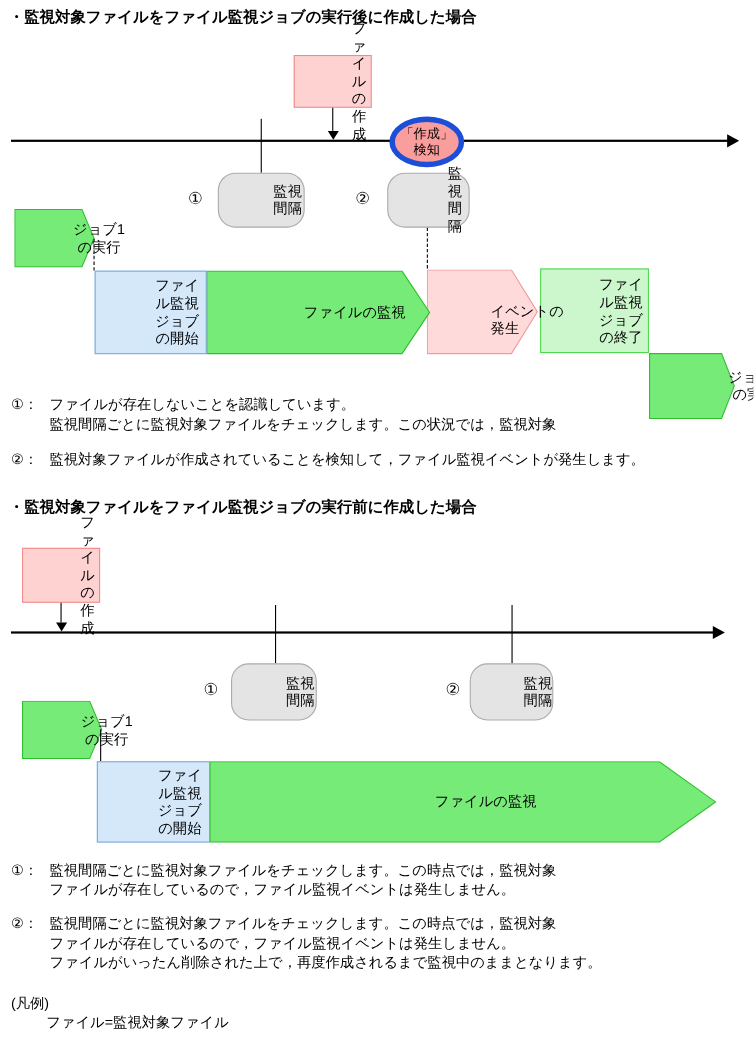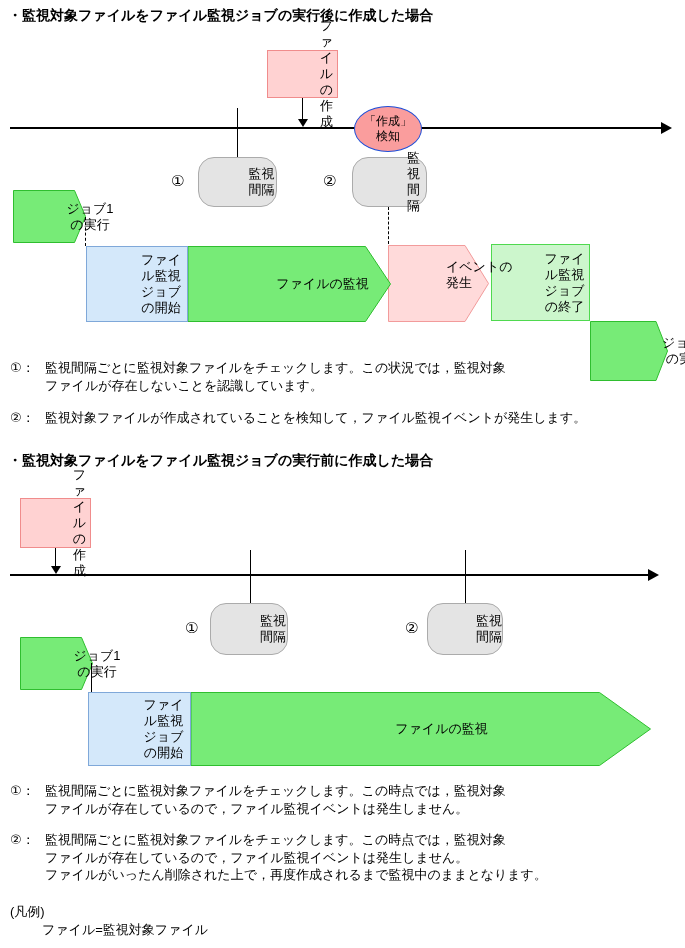--- a/index.html
+++ b/index.html
@@ -6,21 +6,21 @@
   .canvas{position:relative;width:685px;height:948px;background:#fff;overflow:hidden;
           font-family:"Liberation Sans","DejaVu Sans",sans-serif;color:#000;}
   .abs{position:absolute;}
   .title{font-size:14px;font-weight:bold;white-space:nowrap;}
   .box{position:absolute;box-sizing:border-box;border:1px solid #000;display:flex;flex-direction:column;
        align-items:center;justify-content:center;text-align:center;font-size:13px;line-height:16px;padding-left:48px;}
   .pink-box{background:#FFD2D2;border-color:#F08C8C;}
   .gray-box{background:#E4E4E4;border-color:#ABABAB;border-radius:16px;}
   .blue-box{background:#D4E8FA;border-color:#7FA8D9;}
   .lgreen-box{background:#CCF6CC;border-color:#4FD94F;}
-  .ellipse{position:absolute;box-sizing:border-box;background:#FA9D9D;border:1px solid #1d4ed8;
+  .ellipse{position:absolute;box-sizing:border-box;background:#FA9D9D;border:5px solid #1d4ed8;
            border-radius:50%;display:flex;flex-direction:column;align-items:center;justify-content:center;
            font-size:12px;line-height:15px;text-align:center;z-index:3;}
   .hline{position:absolute;background:#000;height:2px;}
   .vline{position:absolute;background:#000;width:1px;}
   .vdash{position:absolute;width:0;border-left:1px dashed #000;}
   .arr-right{position:absolute;width:0;height:0;border-top:6px solid transparent;
              border-bottom:6px solid transparent;border-left:11px solid #000;}
   .arr-down{position:absolute;width:0;height:0;border-left:5px solid transparent;
             border-right:5px solid transparent;border-top:8px solid #000;}
   .circnum{position:absolute;font-size:15px;line-height:16px;}
@@ -84,43 +84,43 @@
   <svg style="left:188px;top:246px;z-index:1;" width="204" height="77" viewBox="0 0 204 77">
     <polygon points="0,0.5 177.5,0.5 202.5,38 177.5,75.5 0,75.5" fill="#77EB77" stroke="#2FBE2F" stroke-width="1"></polygon>
   </svg>
   <div class="shape-label" style="left:188px;top:246px;width:177px;height:76px;">
     <span>ファイルの監視</span>
   </div>
 
   <svg style="left:388px;top:245px;" width="102" height="78" viewBox="0 0 102 78">
     <polygon points="0.5,0.5 77,0.5 100.5,38.5 77,76.5 0.5,76.5" fill="#FFDADA" stroke="#F29B9B" stroke-width="1"></polygon>
   </svg>
-  <div class="shape-label left" style="left:400px;top:236px;width:75px;height:77px;">
+  <div class="shape-label left" style="left:400px;top:252px;width:75px;height:77px;">
     <span>イベントの</span>
     <span>発生</span>
   </div>
 
   <div class="box lgreen-box" style="left:491px;top:244px;width:99px;height:77px;">
     <span>ファイル監視</span>
     <span>ジョブの終了</span>
   </div>
 
   <svg style="left:590px;top:321px;" width="79" height="61" viewBox="0 0 79 61">
     <polygon points="0.5,0.5 66,0.5 77.5,30 66,59.5 0.5,59.5" fill="#77EB77" stroke="#2FBE2F" stroke-width="1"></polygon>
   </svg>
   <div class="shape-label" style="left:590px;top:321px;width:67px;height:60px;margin-left:16px;">
     <span>ジョブ2</span>
     <span>の実行</span>
   </div>
 
   <div class="note" style="left:10px;top:359px;">
     <span class="note-num">①：</span>
     <span class="note-body">
+      <span class="note-line">ファイルが存在しないことを認識しています。</span>
       <span class="note-line">監視間隔ごとに監視対象ファイルをチェックします。この状況では，監視対象</span>
-      <span class="note-line">ファイルが存在しないことを認識しています。</span>
     </span>
   </div>
   <div class="note" style="left:10px;top:409px;">
     <span class="note-num">②：</span>
     <span class="note-body">
       <span class="note-line">監視対象ファイルが作成されていることを検知して，ファイル監視イベントが発生します。</span>
     </span>
   </div>
 
   <div class="abs title" style="left:8px;top:452px;">・監視対象ファイルをファイル監視ジョブの実行前に作成した場合</div>

